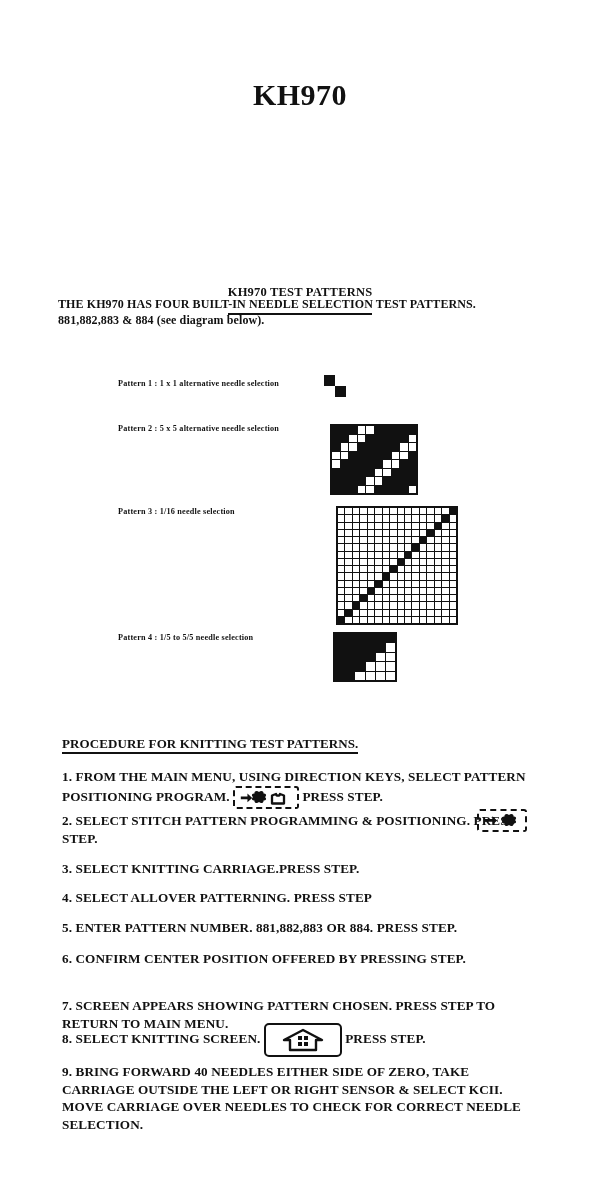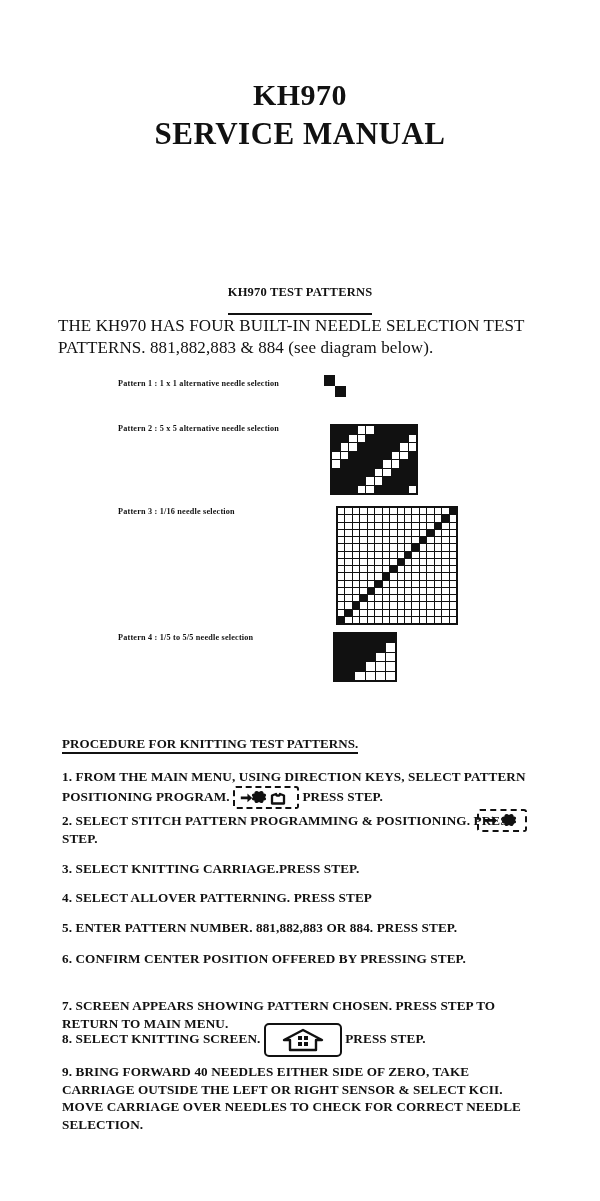--- a/index.html
+++ b/index.html
@@ -55,25 +55,25 @@
     font-weight: bold;
     letter-spacing: 0.2px;
   }
   .tp-heading span {
     border-bottom: 2px solid #111;
     padding-bottom: 14px;
   }
 
   .tp-intro {
     position: absolute;
-    top: 315px;
+    top: 297px;
     left: 58px;
     width: 470px;
-    font-size: 17px;
-    font-weight: normal;
+    font-size: 12px;
+    font-weight: bold;
     line-height: 1.32;
     letter-spacing: 0.1px;
   }
 
   
   .pattern-row {
     position: absolute;
     left: 0;
     width: 600px;
   }
@@ -142,21 +142,20 @@
   }
   svg { display: block; }
 </style>
 </head>
 <body>
 
 <div class="page">
 
   <div class="title-block">
     <div class="title-line1">KH970</div>
-    <div class="title-line2">SERVICE MANUAL</div>
   </div>
 
   <div class="tp-heading">
     <span>KH970 TEST PATTERNS</span>
   </div>
 
   <div class="tp-intro">THE KH970 HAS FOUR BUILT-IN NEEDLE SELECTION TEST PATTERNS. 881,882,883 &amp; 884 (see diagram below).</div>
 
   <div class="pattern-row" style="top:375px;height:34px;">
     <div class="pattern-label" style="left:118px;top:4px;">Pattern 1 :  1 x 1 alternative needle selection</div>

